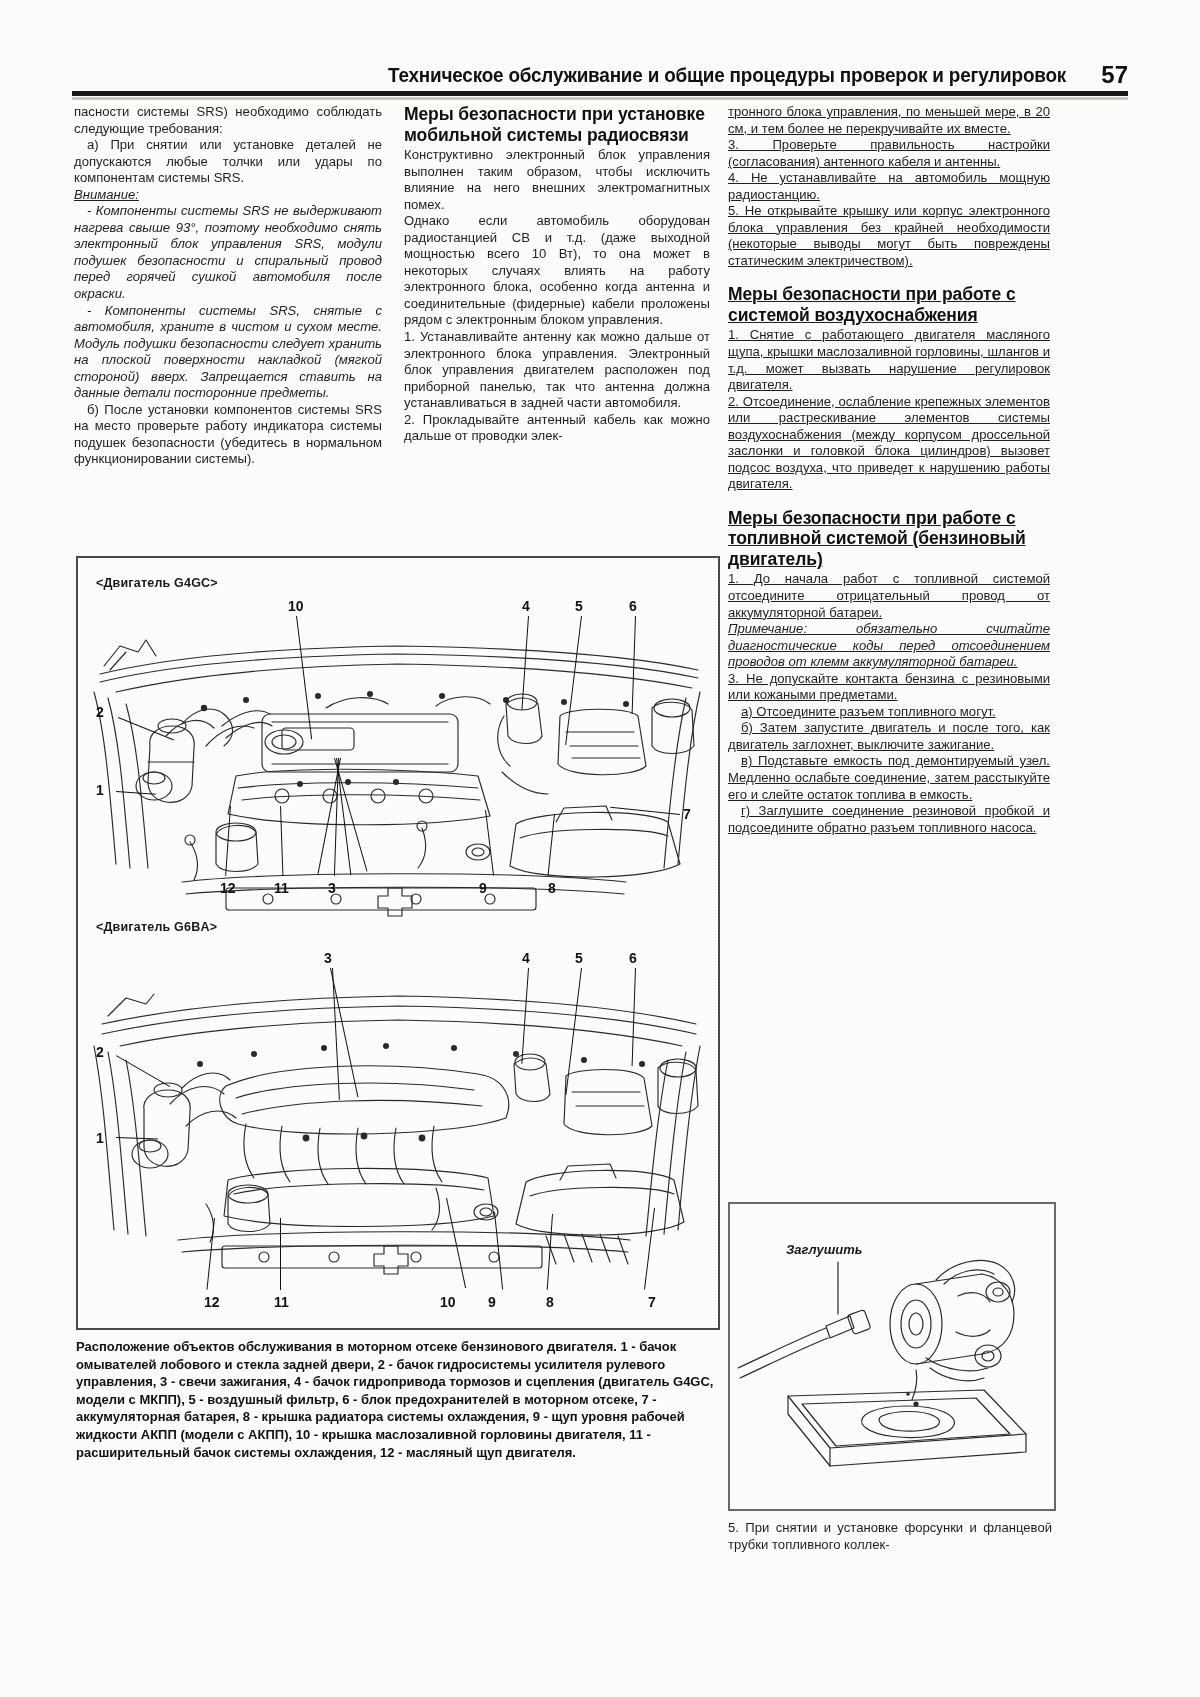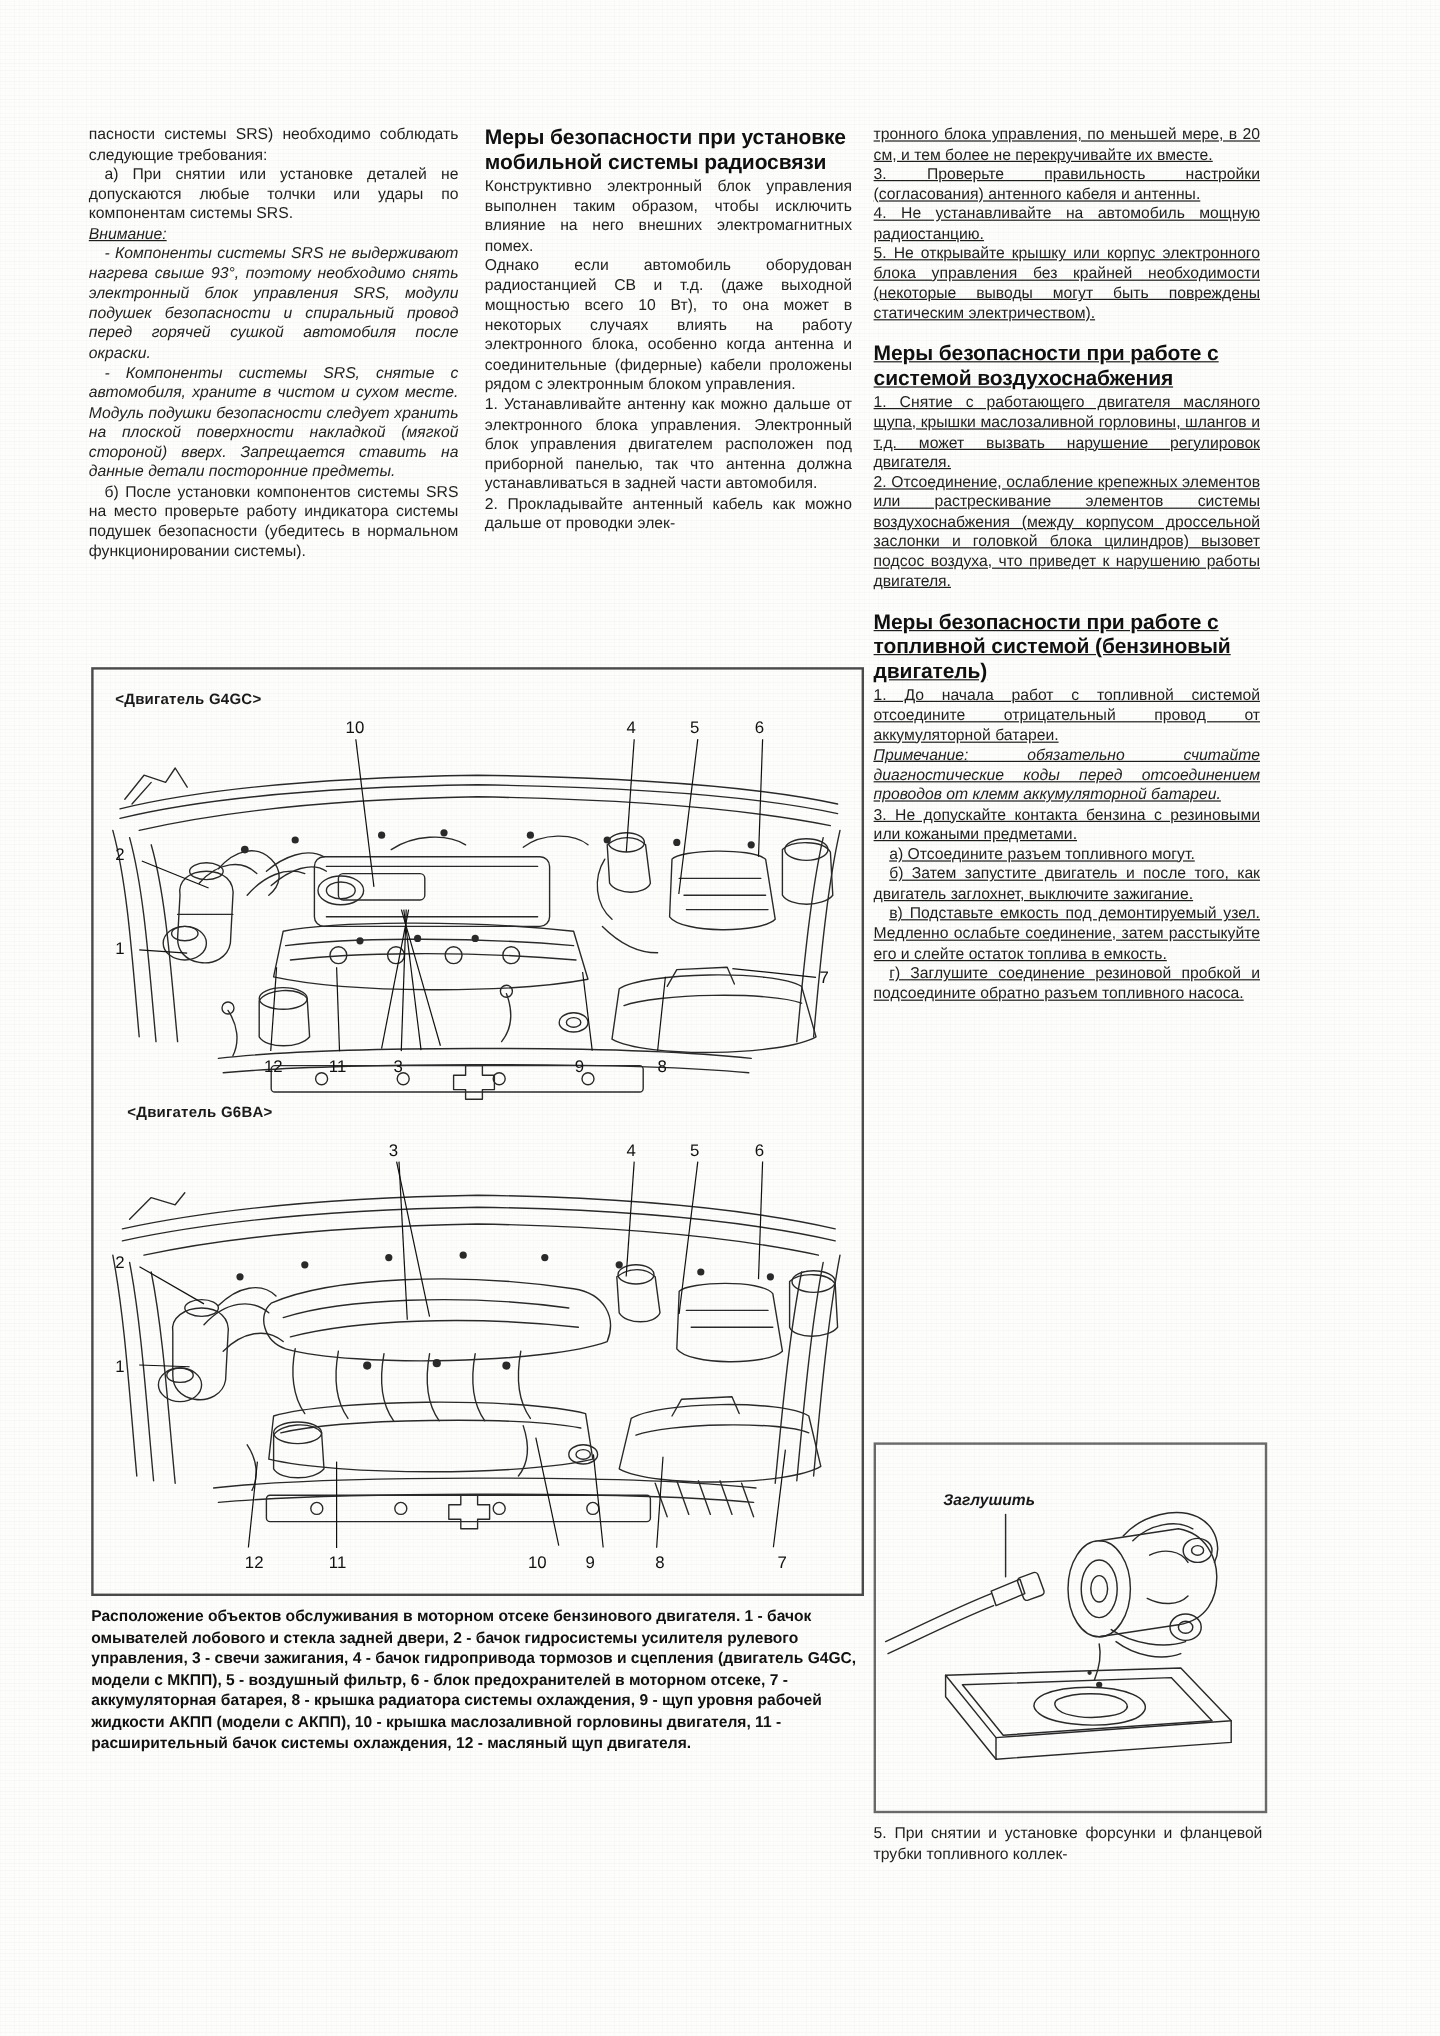--- a/index.html
+++ b/index.html
@@ -112,21 +112,21 @@
   .eng-label {
     position: absolute;
     font-size: 12.5px;
     font-weight: bold;
     color: #1a1a1a;
     letter-spacing: 0.2px;
   }
   .callout-num {
     position: absolute;
     font-size: 14px;
-    font-weight: normal;
+    font-weight: bold;
     color: #111;
     z-index: 6;
   }
   .leader {
     position: absolute;
     background: #111;
     width: 1.4px;
     transform-origin: top center;
     z-index: 5;
   }
@@ -188,20 +188,26 @@
     background-image:
       repeating-linear-gradient(0deg, rgba(0,0,0,0.5) 0px, rgba(0,0,0,0) 1px, rgba(0,0,0,0) 3px),
       repeating-linear-gradient(90deg, rgba(0,0,0,0.35) 0px, rgba(0,0,0,0) 1px, rgba(0,0,0,0) 4px);
   }
 </style>
 </head>
 <body>
 
 <div class="page">
 
+  <div class="header">
+    <div class="header-title">Техническое обслуживание и общие процедуры проверок и регулировок</div>
+    <div class="header-page-num">57</div>
+    <div class="header-rule"></div>
+    <div class="header-rule-shadow"></div>
+  </div>
 
   <div class="col col-1">
     <p>пасности системы SRS) необходимо соблюдать следующие требования:</p>
     <p class="para-indent">а) При снятии или установке деталей не допускаются любые толчки или удары по компонентам системы SRS.</p>
     <p class="ital-underline">Внимание:</p>
     <p class="para-indent ital">- Компоненты системы SRS не выдерживают нагрева свыше 93°, поэтому необходимо снять электронный блок управления SRS, модули подушек безопасности и спиральный провод перед горячей сушкой автомобиля после окраски.</p>
     <p class="para-indent ital">- Компоненты системы SRS, снятые с автомобиля, храните в чистом и сухом месте. Модуль подушки безопасности следует хранить на плоской поверхности накладкой (мягкой стороной) вверх. Запрещается ставить на данные детали посторонние предметы.</p>
     <p class="para-indent">б) После установки компонентов системы SRS на место проверьте работу индикатора системы подушек безопасности (убедитесь в нормальном функционировании системы).</p>
   </div>
 
@@ -376,21 +382,21 @@
     <div class="leader" style="left:258px; top:200px; height:118px; transform:rotate(-7deg);"></div>
     <div class="leader" style="left:260px; top:200px; height:118px; transform:rotate(2deg);"></div>
     <div class="leader" style="left:262px; top:200px; height:118px; transform:rotate(11deg);"></div>
 
     <div class="callout-num" style="left:401px; top:322px;">9</div>
     <div class="leader" style="left:407px; top:252px; height:66px; transform:rotate(-7deg);"></div>
 
     <div class="callout-num" style="left:470px; top:322px;">8</div>
     <div class="leader" style="left:476px; top:256px; height:62px; transform:rotate(6deg);"></div>
 
-    <div class="eng-label" style="left:28px; top:362px;text-align:center;">&lt;Двигатель G6BA&gt;</div>
+    <div class="eng-label" style="left:18px; top:362px;text-align:center;">&lt;Двигатель G6BA&gt;</div>
 
     <div class="eng-art" style="top:410px; left:8px;">
       <svg width="624" height="330" viewBox="0 0 624 330">
         <g fill="none" stroke="#2a2a2a" stroke-width="1.15" stroke-linecap="round" stroke-linejoin="round">
 
           <path d="M16,56 C90,40 190,30 312,28 C438,30 540,40 610,56"></path>
           <path d="M16,66 C90,50 190,40 312,38 C438,40 540,50 610,66"></path>
           <path d="M34,78 C108,62 196,54 312,52 C430,54 522,62 596,78"></path>
           <path d="M22,48 L40,30 L60,36 L68,26"></path>
 

